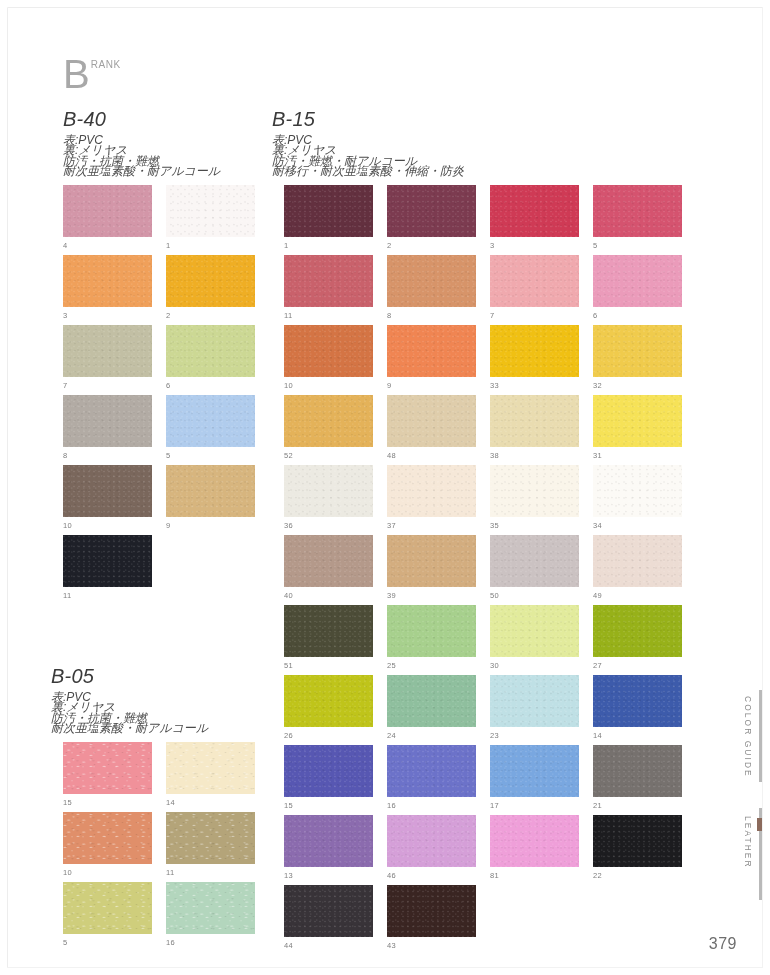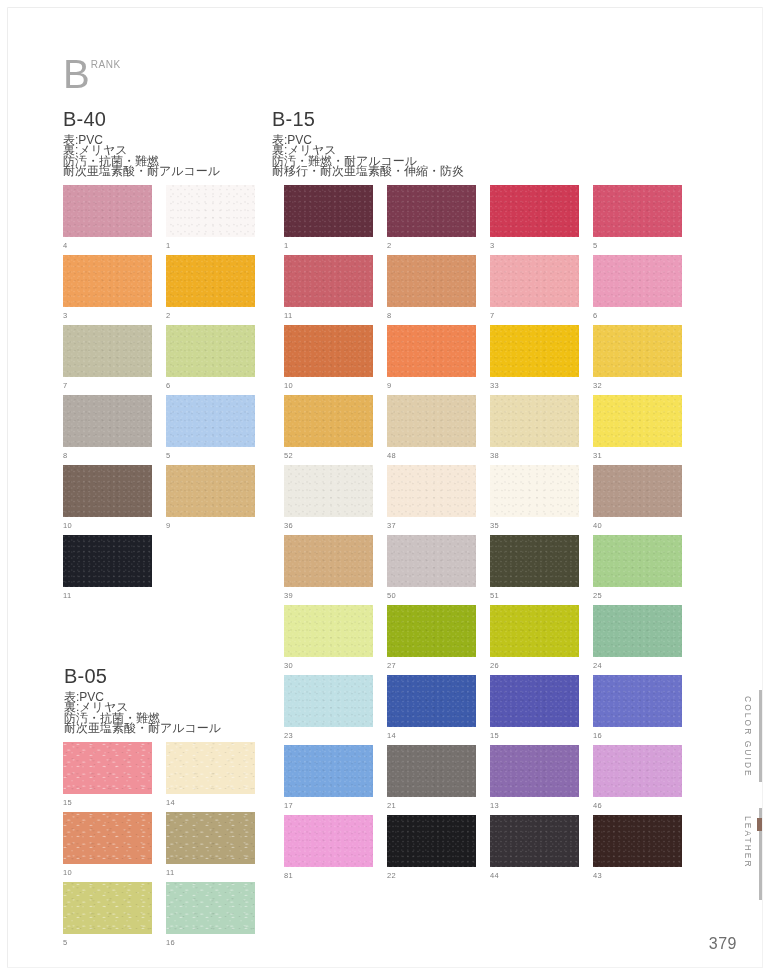--- a/index.html
+++ b/index.html
@@ -41,21 +41,21 @@
     color: #a8a8a8; font-weight: 300;
     letter-spacing: 0;
   }
   #rank-word {
     font-size: 10px; line-height: 12px;
     color: #a0a0a0; letter-spacing: .6px;
     margin-left: 1px; margin-top: 2px;
   }
 
   
-  .group { position: absolute; }
+  .group { position: absolute; font-style: italic; }
   .group-title {
     font-size: 20px; line-height: 22px;
     color: #3a3a3a; font-weight: 400;
     letter-spacing: .2px;
     margin-bottom: 5px;
   }
   .group-specs { }
   .spec-line {
     font-size: 12px; line-height: 10.3px;
     color: #4a4a4a;
@@ -210,21 +210,21 @@
       <div class="swatch-cell">
         <div class="swatch-chip grain" style="background: rgb(215, 181, 126);"></div>
         <div class="swatch-label">9</div>
       </div>
       <div class="swatch-cell">
         <div class="swatch-chip grain" style="background: rgb(30, 32, 40);"></div>
         <div class="swatch-label">11</div>
       </div>
     </div>
 
-  <div class="group" id="group-b-05" style="left:64px; top:665px;">
+  <div class="group" id="group-b-05" style="left:51px; top:665px;">
     <div class="group-title">B-05</div>
     <div class="group-specs">
       <div class="spec-line">表:PVC</div>
       <div class="spec-line">裏:メリヤス</div>
       <div class="spec-line">防汚・抗菌・難燃</div>
       <div class="spec-line">耐次亜塩素酸・耐アルコール</div>
     </div>
   </div>
   <div class="swatch-grid grid-2col" id="grid-b-05" style="left:63px; top:742px;">
       <div class="swatch-cell">
@@ -333,30 +333,38 @@
       </div>
       <div class="swatch-cell">
         <div class="swatch-chip grain" style="background: rgb(246, 232, 216);"></div>
         <div class="swatch-label">37</div>
       </div>
       <div class="swatch-cell">
         <div class="swatch-chip grain" style="background: rgb(250, 245, 234);"></div>
         <div class="swatch-label">35</div>
       </div>
       <div class="swatch-cell">
+        <div class="swatch-chip grain" style="background: rgb(252, 250, 246);"></div>
+        <div class="swatch-label">34</div>
+      </div>
+      <div class="swatch-cell">
         <div class="swatch-chip grain" style="background: rgb(180, 153, 138);"></div>
         <div class="swatch-label">40</div>
       </div>
       <div class="swatch-cell">
         <div class="swatch-chip grain" style="background: rgb(211, 173, 127);"></div>
         <div class="swatch-label">39</div>
       </div>
       <div class="swatch-cell">
         <div class="swatch-chip grain" style="background: rgb(203, 194, 194);"></div>
         <div class="swatch-label">50</div>
+      </div>
+      <div class="swatch-cell">
+        <div class="swatch-chip grain" style="background: rgb(236, 220, 211);"></div>
+        <div class="swatch-label">49</div>
       </div>
       <div class="swatch-cell">
         <div class="swatch-chip grain" style="background: rgb(76, 76, 55);"></div>
         <div class="swatch-label">51</div>
       </div>
       <div class="swatch-cell">
         <div class="swatch-chip grain" style="background: rgb(167, 208, 141);"></div>
         <div class="swatch-label">25</div>
       </div>
       <div class="swatch-cell">

